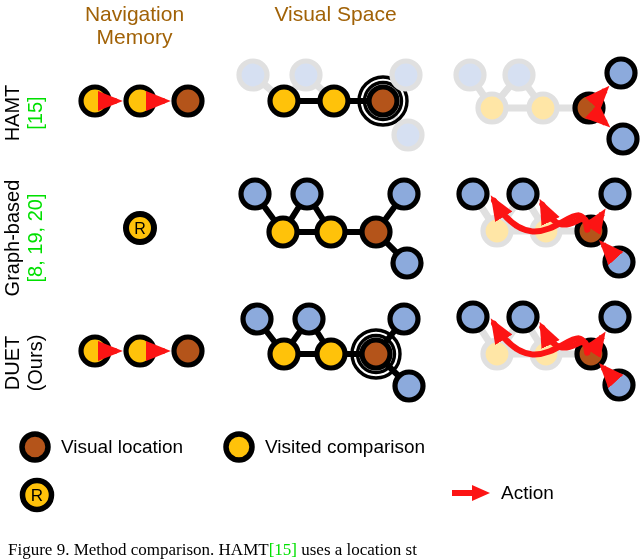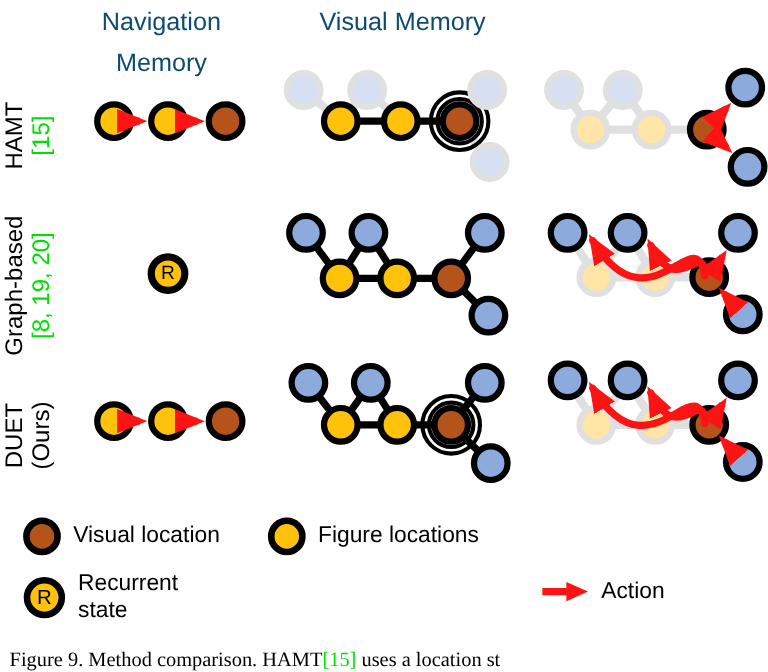--- a/index.html
+++ b/index.html
@@ -6,21 +6,21 @@
   body{
     width:640px;height:560px;background:#ffffff;
     font-family:"Liberation Sans", sans-serif;
     color:#000;overflow:hidden;position:relative;
   }
   #fig{position:absolute;left:0;top:0;width:640px;height:560px;}
 
   
   .col-head{
     position:absolute;text-align:center;
-    font-size:21px;line-height:34px;color:#0c4a6e;
+    font-size:21px;line-height:23px;color:#a16207;
     font-family:"Liberation Sans", sans-serif;
   }
   #head-nav{left:62px;top:2px;width:145px;}
   #head-vis{left:228px;top:2px;width:215px;}
   #head-act{left:450px;top:2px;width:190px;}
 
   
   .row-label{
     position:absolute;
     transform-origin:center center;
@@ -62,21 +62,21 @@
   }
   #caption .cite{color:#00e000;}
 </style>
 </head>
 <body>
 
 <div id="fig">
 
   <div class="col-head" id="head-nav">Navigation
 Memory</div>
-  <div class="col-head" id="head-vis">Visual Memory</div>
+  <div class="col-head" id="head-vis">Visual Space</div>
 
   <div class="row-label" id="rl-hamt">
     <span class="rl-line">HAMT</span>
     <span class="rl-line cite">[15]</span>
   </div>
   <div class="row-label" id="rl-graph">
     <span class="rl-line">Graph-based</span>
     <span class="rl-line cite">[8, 19, 20]</span>
   </div>
   <div class="row-label" id="rl-duet">
@@ -220,31 +220,29 @@
       <svg class="lg-sw" width="34" height="34" viewBox="0 0 34 34">
         <circle cx="17" cy="17" r="13" fill="#b4541a" stroke="#000" stroke-width="5.5"></circle>
       </svg>
       <span class="lg-text">Visual location</span>
     </div>
 
     <div class="lg-item" id="lg-vis">
       <svg class="lg-sw" width="34" height="34" viewBox="0 0 34 34">
         <circle cx="17" cy="17" r="13" fill="#ffc20a" stroke="#000" stroke-width="5.5"></circle>
       </svg>
-      <span class="lg-text">Figure locations</span>
+      <span class="lg-text">Visited comparison</span>
     </div>
 
 
     <div class="lg-item" id="lg-rec">
       <svg class="lg-sw" width="38" height="38" viewBox="0 0 38 38">
         <circle cx="19" cy="19" r="14.5" fill="#ffc20a" stroke="#000" stroke-width="5.5"></circle>
         <text x="19" y="19" text-anchor="middle" dominant-baseline="central" font-family="Liberation Sans, sans-serif" font-size="17" fill="#000">R</text>
       </svg>
-      <span class="lg-text">Recurrent
-state</span>
     </div>
 
 
     <div class="lg-item" id="lg-act">
       <svg class="lg-sw" width="42" height="22" viewBox="0 0 42 22">
         <line x1="2" y1="11" x2="24" y2="11" stroke="#fc1414" stroke-width="6"></line>
         <polygon points="22,3 40,11 22,19" fill="#fc1414"></polygon>
       </svg>
       <span class="lg-text">Action</span>
     </div>

